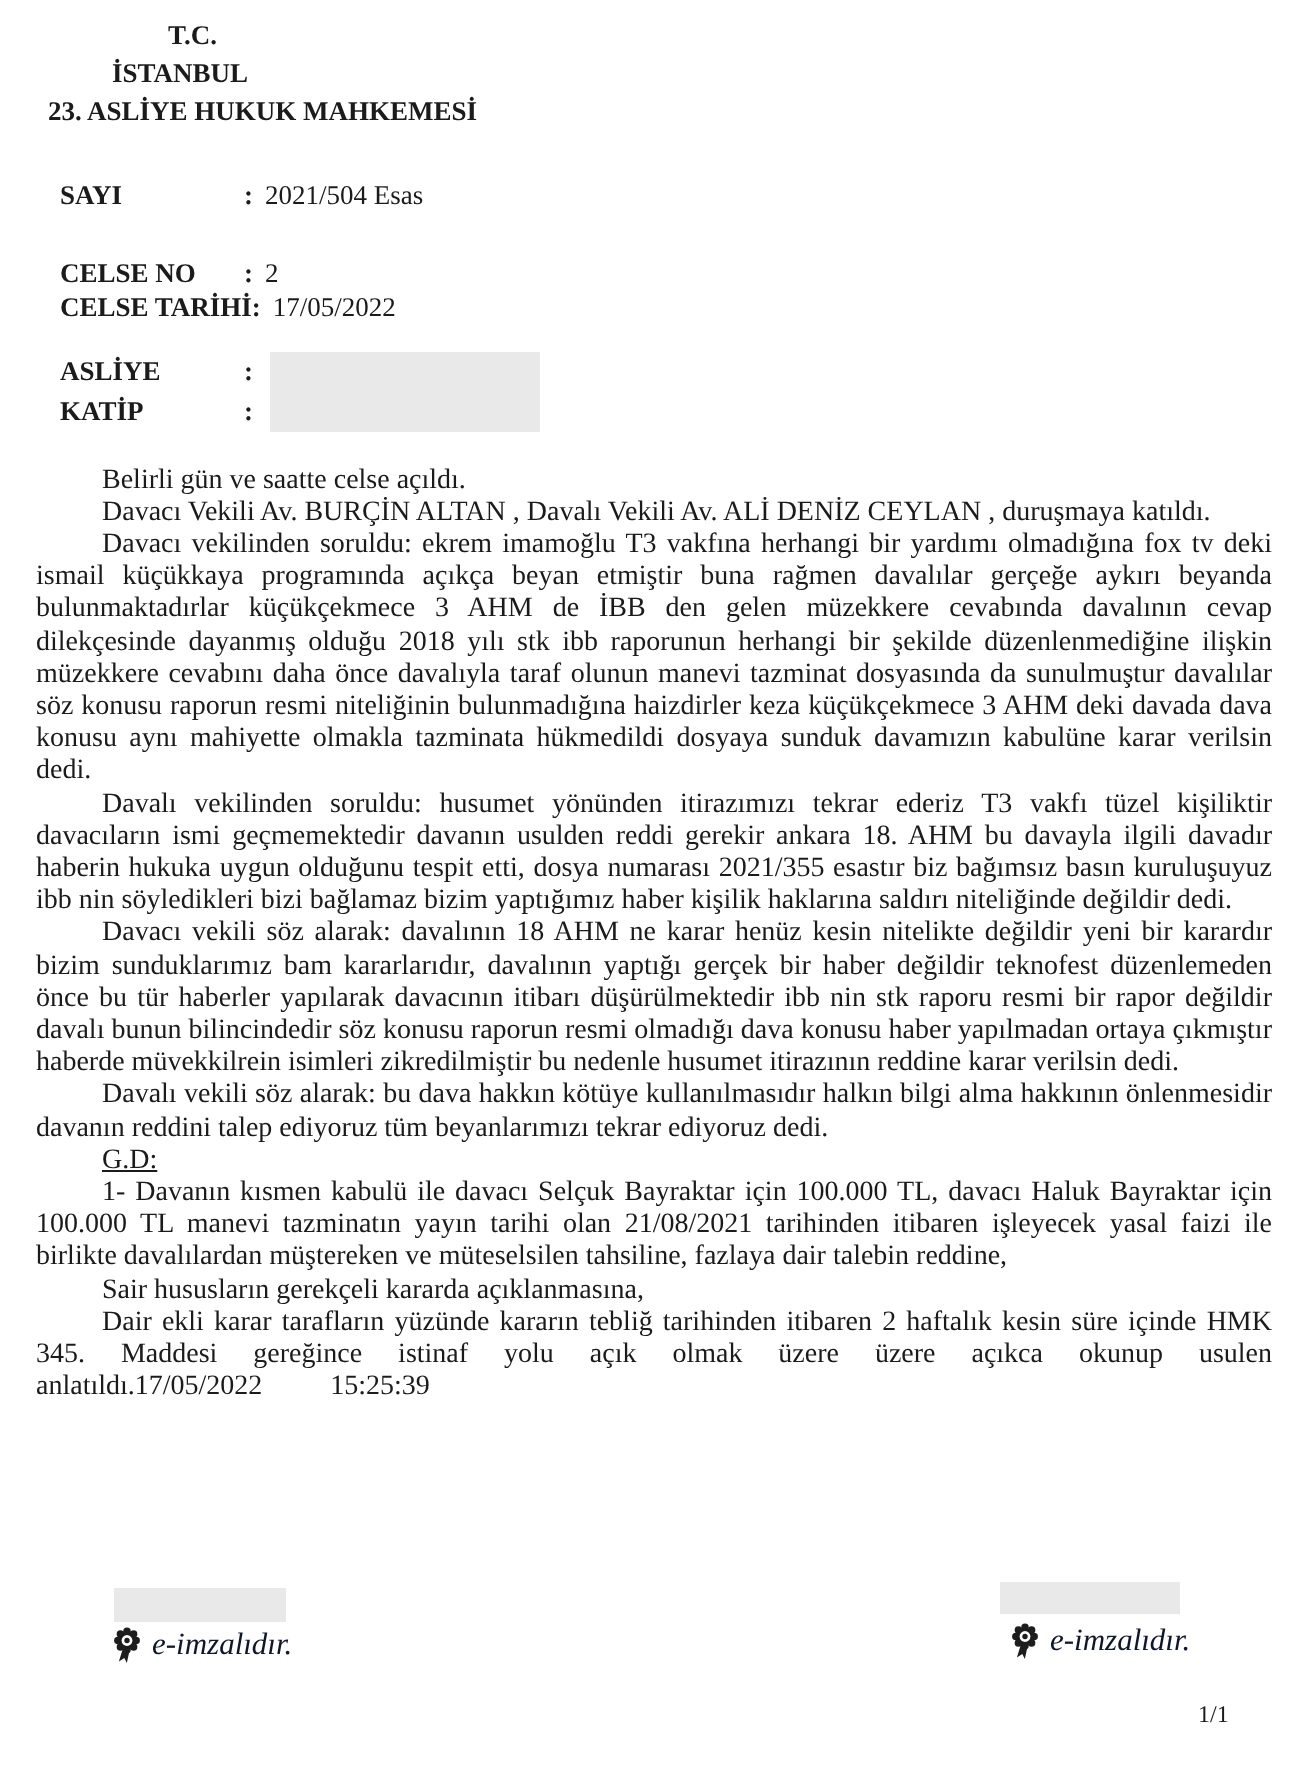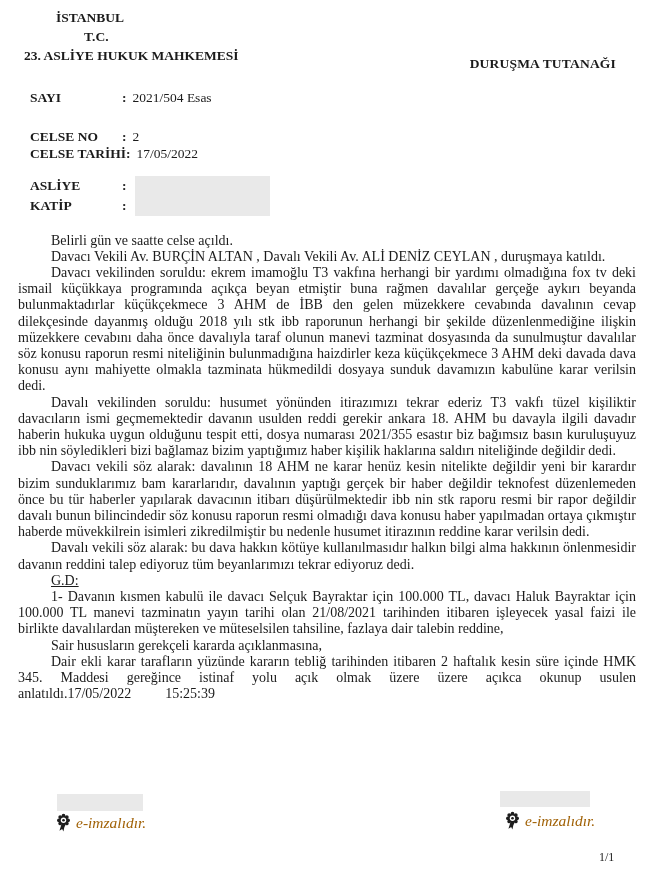--- a/index.html
+++ b/index.html
@@ -48,39 +48,38 @@
   .gd-head { text-indent: 33px; }
   .gd-head .u { text-decoration: underline; }
   .gd-item { margin-left: 22px; text-indent: 17px; }
   .time { margin-left: 34px; }
 
   
   .sig-box-left  { position: absolute; left: 57px;  top: 794px; width: 86px; height: 17px; }
   .sig-box-right { position: absolute; left: 500px; top: 791px; width: 90px; height: 16px; }
   .sig {
     position: absolute; display: flex; align-items: center; gap: 5px;
-    font-style: italic; font-size: 15.5px; color: #a16207;
+    font-style: italic; font-size: 15.5px; color: #0f172a;
   }
   .sig-left  { left: 56px;  top: 813px; }
   .sig-right { left: 505px; top: 811px; }
   .seal { width: 15px; height: 19px; display: inline-block; }
   .seal svg { width: 15px; height: 19px; display: block; }
 
   .page-number { position: absolute; left: 599px; top: 850px; font-size: 12px; }
 </style>
 </head>
 <body>
 
 <div class="page">
 
-  <div class="doc-title">DURUŞMA TUTANAĞI</div>
 
   <div class="court-header">
+    <div class="hl hl-tc">T.C.</div>
     <div class="hl hl-city">İSTANBUL</div>
-    <div class="hl hl-tc">T.C.</div>
     <div class="hl hl-court">23. ASLİYE HUKUK MAHKEMESİ</div>
   </div>
 
   <div class="info">
     <div class="row row-sayi">
       <span class="lbl">SAYI</span>
       <span class="col">:</span>
       <span class="val">2021/504 Esas</span>
     </div>
     <div class="row row-celse-no">

